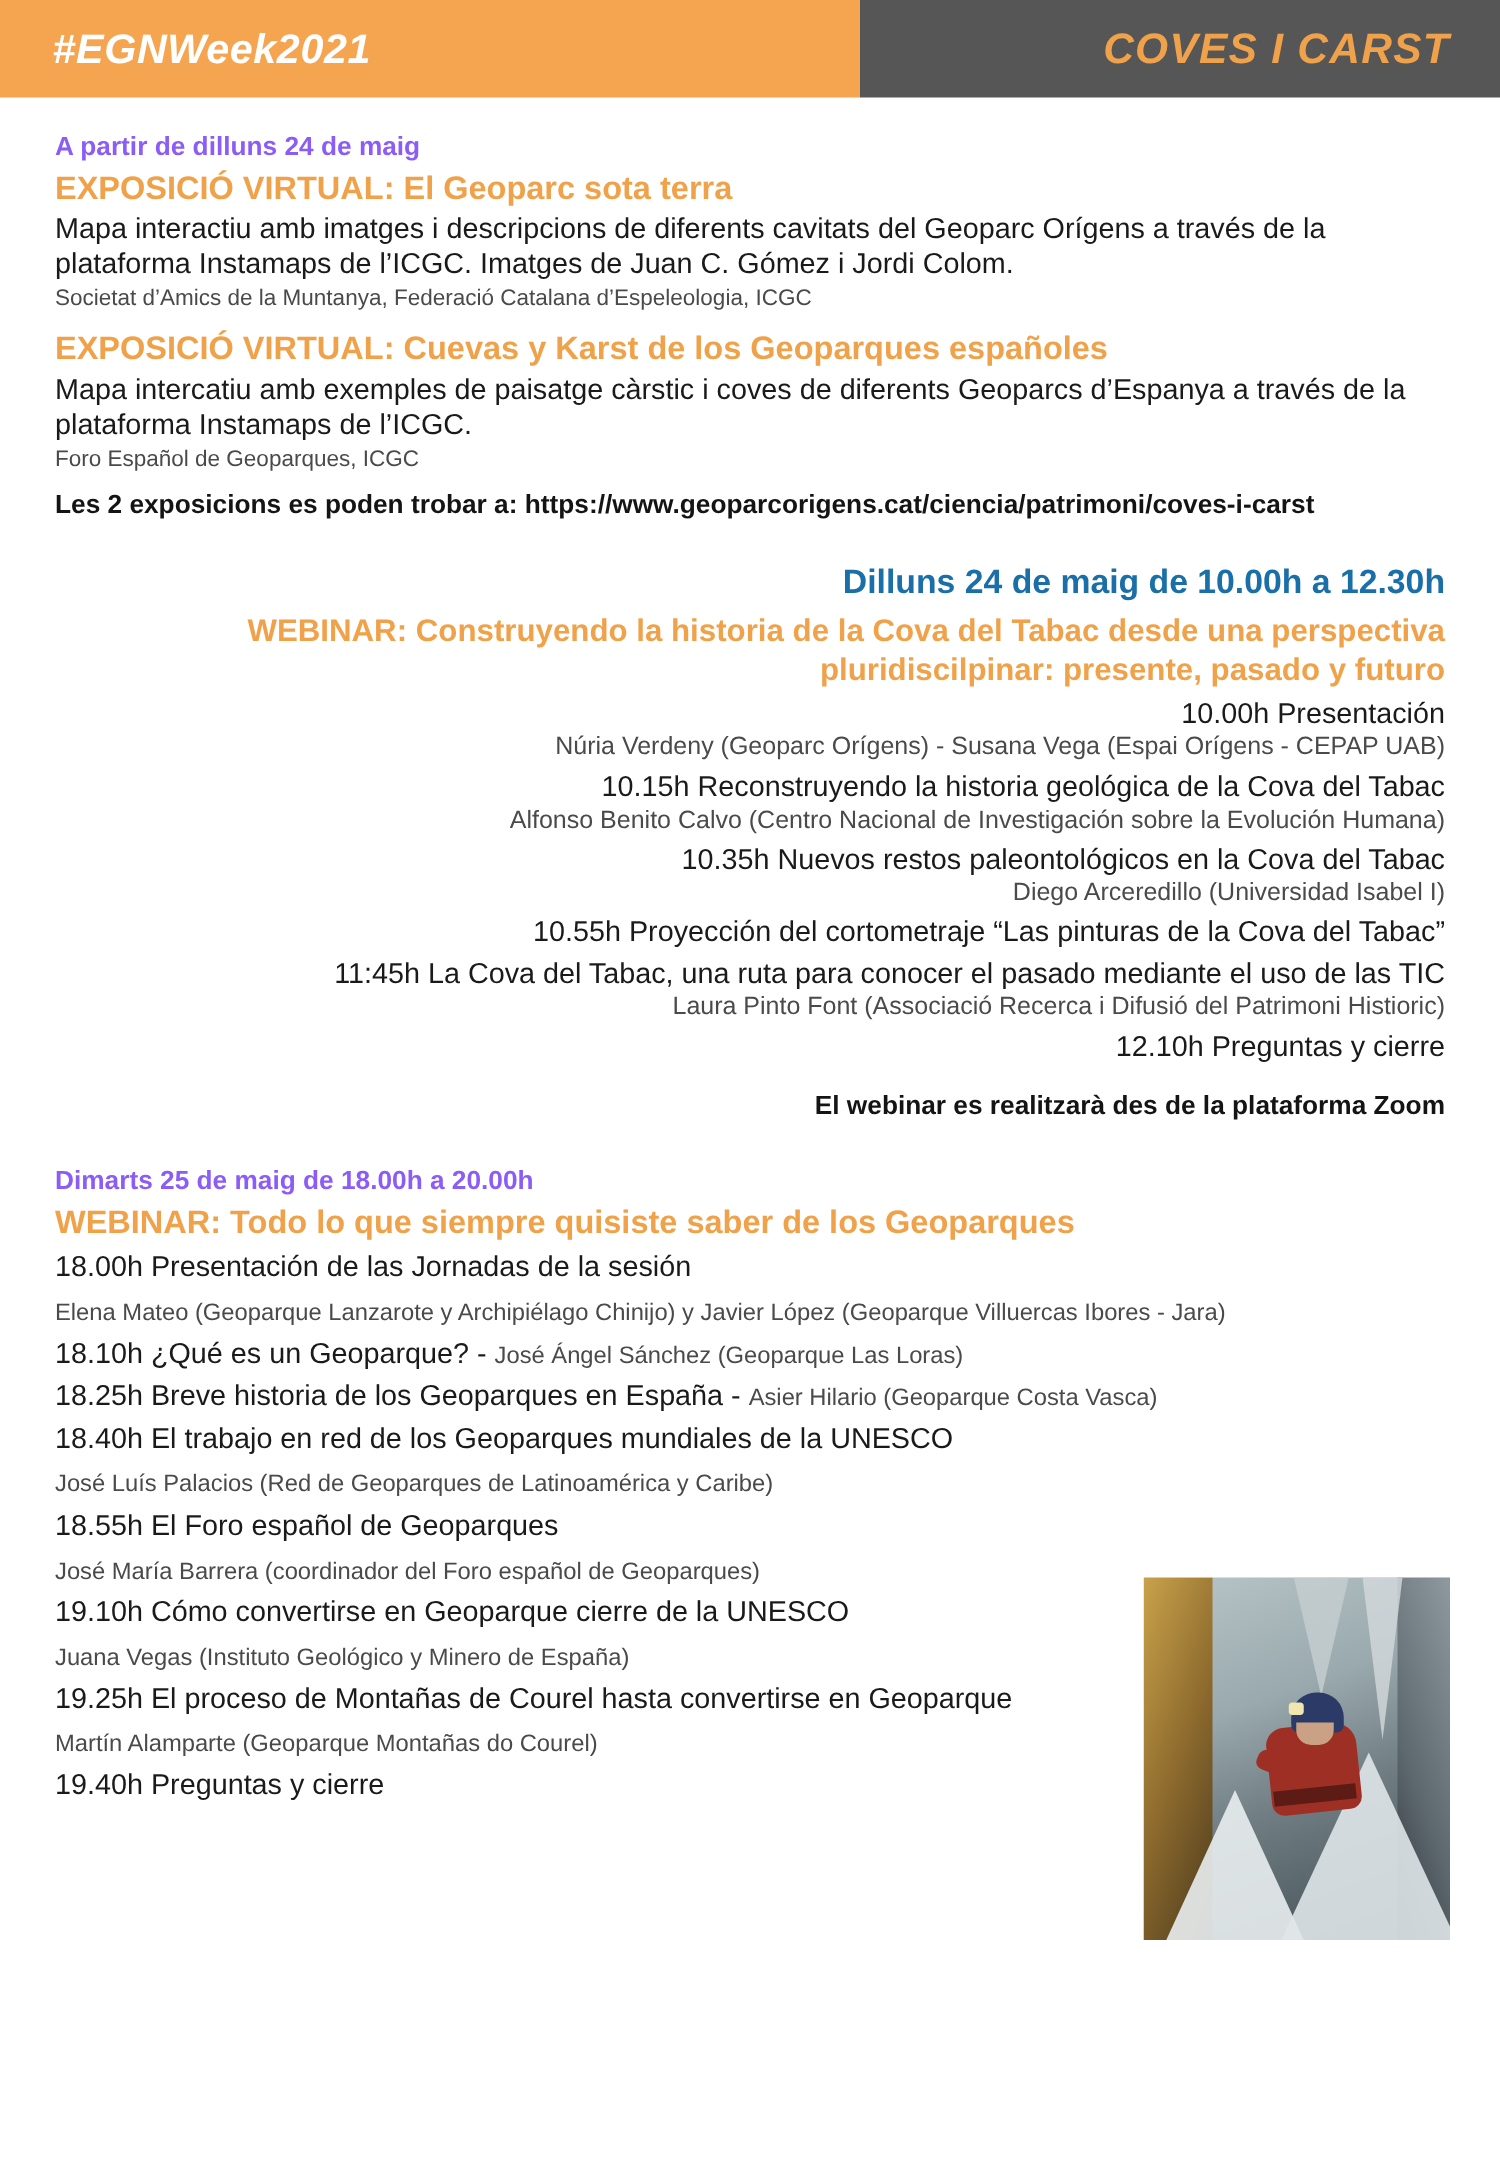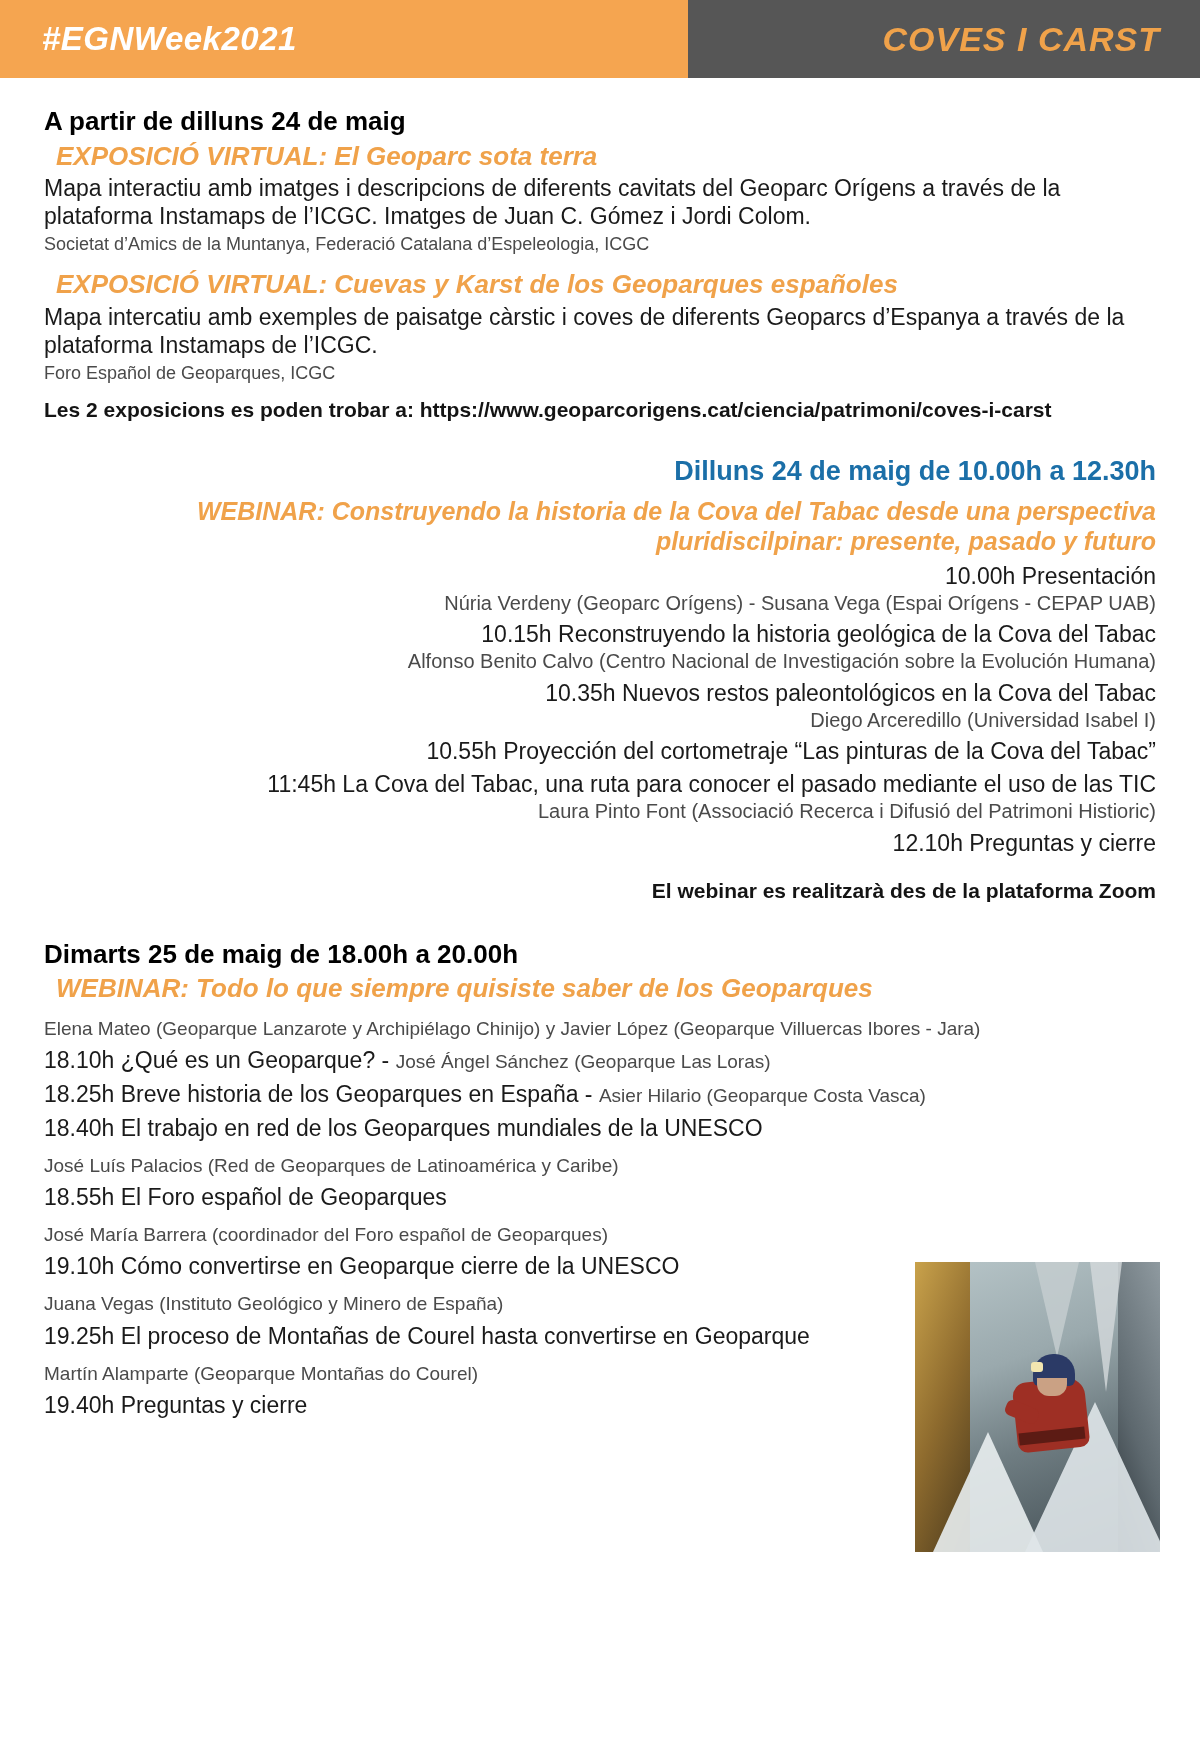--- a/index.html
+++ b/index.html
@@ -59,33 +59,32 @@
     color: #F0A24A;
     letter-spacing: 1px;
   }
 
   
   .content {
     padding: 16px 44px 0 44px;
     box-sizing: border-box;
   }
   .date-head {
-    color: #000000;
-    font-size: 26px;
+    color: #8b5cf6;
+    font-size: 21px;
     font-weight: bold;
     margin: 12px 0 4px 0;
     line-height: 1.18;
   }
   .title-orange {
     color: #F0A24A;
     font-size: 26px;
     font-weight: bold;
-    margin: 2px 0 2px 12px;
+    margin: 2px 0 2px 0;
     line-height: 1.2;
-    font-style: italic;
   }
   .body-text {
     font-size: 23px;
     line-height: 1.24;
     color: #1a1a1a;
     margin: 2px 0 0 0;
   }
   .small-credit {
     font-size: 18px;
     color: #4a4a4a;
@@ -326,20 +325,21 @@
 
       <div class="note-bold">El webinar es realitzarà des de la plataforma Zoom</div>
     </div>
 
     <div class="left-block">
       <div class="date-head">Dimarts 25 de maig de 18.00h a 20.00h</div>
       <div class="title-orange">WEBINAR: Todo lo que siempre quisiste saber de los Geoparques</div>
 
       <div>
         <div>
+          <div class="prog-line">18.00h  Presentación de las Jornadas de la sesión</div>
           <div class="prog-sub">Elena Mateo (Geoparque Lanzarote y Archipiélago Chinijo) y Javier López (Geoparque Villuercas Ibores - Jara)</div>
         </div>
         <div>
           <div class="prog-line">
             <span>18.10h ¿Qué es un Geoparque? -</span>
             <span class="inline-small">José Ángel Sánchez (Geoparque Las Loras)</span>
           </div>
         </div>
         <div>
           <div class="prog-line">

